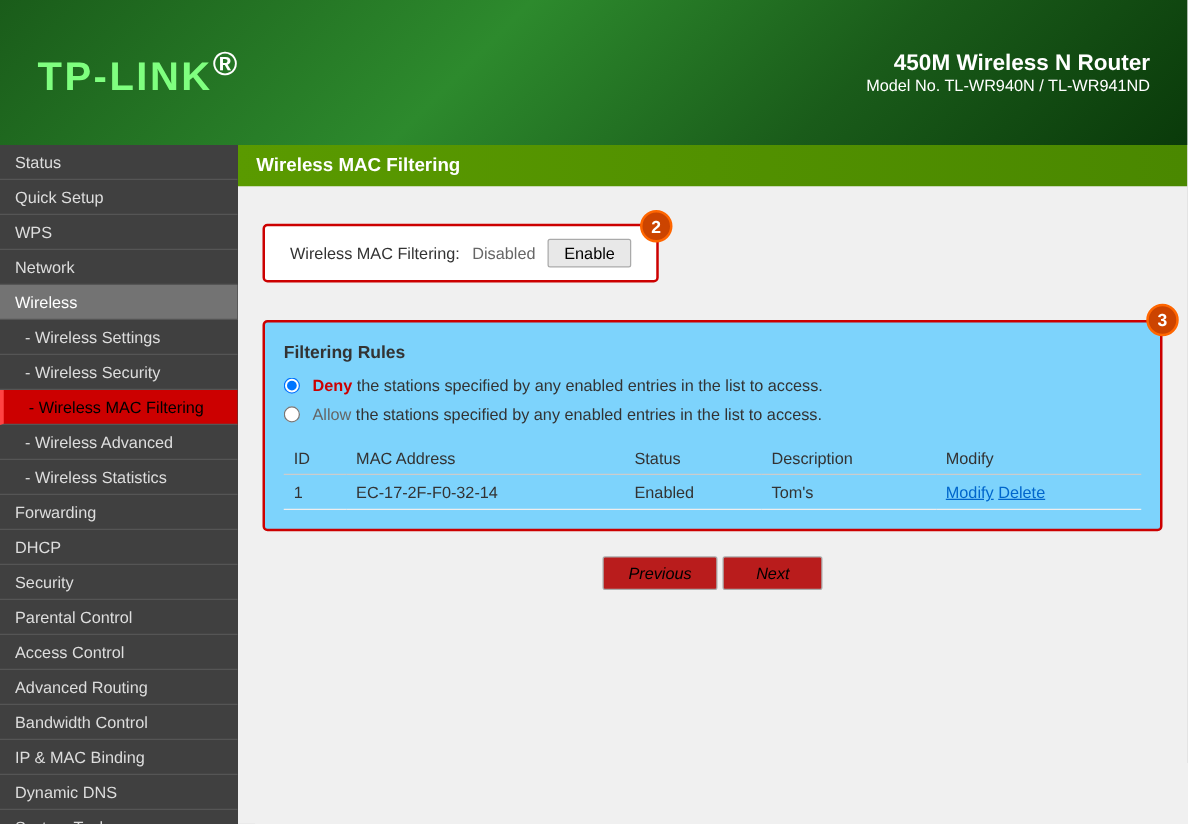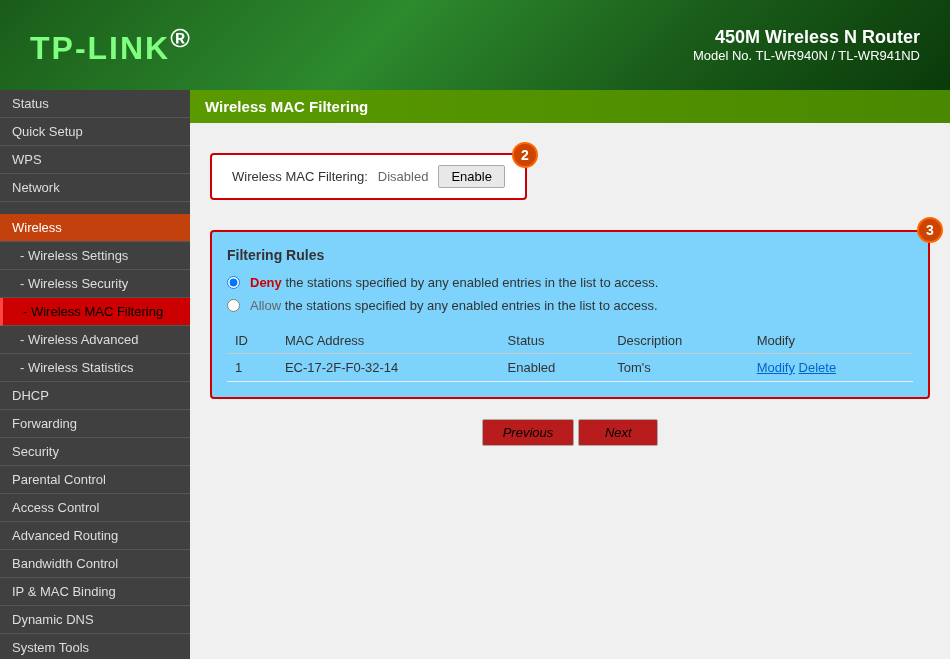--- a/index.html
+++ b/index.html
@@ -1,21 +1,21 @@
 <!DOCTYPE html>
 <html><head>
   <meta charset="utf-8">
   <style>
     * { margin: 0; padding: 0; box-sizing: border-box; }
     body { font-family: Arial, sans-serif; font-size: 13px; background: #d0d0d0; width: 950px; height: 659px; overflow: hidden; }
 
     
     .header {
       background: linear-gradient(135deg, #1a5c1a 0%, #2d8a2d 40%, #1a5c1a 70%, #0a3a0a 100%);
-      height: 90px;
+      height: 116px;
       display: flex;
       align-items: center;
       justify-content: space-between;
       padding: 0 30px;
       position: relative;
     }
     .header-logo {
       color: white;
       font-size: 32px;
       font-weight: bold;
@@ -50,21 +50,21 @@
       font-size: 13px;
       border-bottom: 1px solid #555;
       text-decoration: none;
     }
     .sidebar-item.highlighted {
       background: #cc0000;
       color: #000000;
       border-left: 3px solid #ff4444;
     }
     .sidebar-item.sub { padding-left: 20px; }
-    .sidebar-item.green-active { background: #c2410c; color: white; margin-top: 12px; }
+    .sidebar-item.green-active { background: #737373; color: white; }
 
     
     .content {
       flex: 1;
       background: #f0f0f0;
       padding: 0;
       overflow-y: auto;
     }
 
     .content-inner {
@@ -224,22 +224,22 @@
     <div class="sidebar-item green-active">Wireless</div>
     <div class="sidebar-item sub">- Wireless Settings</div>
     <div class="sidebar-item sub">- Wireless Security</div>
 
     <div style="position: relative;">
 
       <div class="sidebar-item sub highlighted">- Wireless MAC Filtering</div>
     </div>
     <div class="sidebar-item sub">- Wireless Advanced</div>
     <div class="sidebar-item sub">- Wireless Statistics</div>
+    <div class="sidebar-item">Forwarding</div>
     <div class="sidebar-item">DHCP</div>
-    <div class="sidebar-item">Forwarding</div>
     <div class="sidebar-item">Security</div>
     <div class="sidebar-item">Parental Control</div>
     <div class="sidebar-item">Access Control</div>
     <div class="sidebar-item">Advanced Routing</div>
     <div class="sidebar-item">Bandwidth Control</div>
     <div class="sidebar-item">IP &amp; MAC Binding</div>
     <div class="sidebar-item">Dynamic DNS</div>
     <div class="sidebar-item">System Tools</div>
     <div class="sidebar-item">Logout</div>
   </div>

